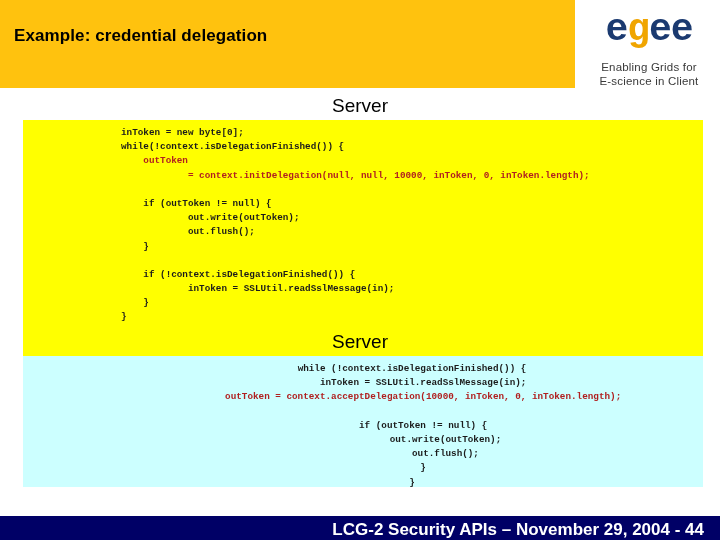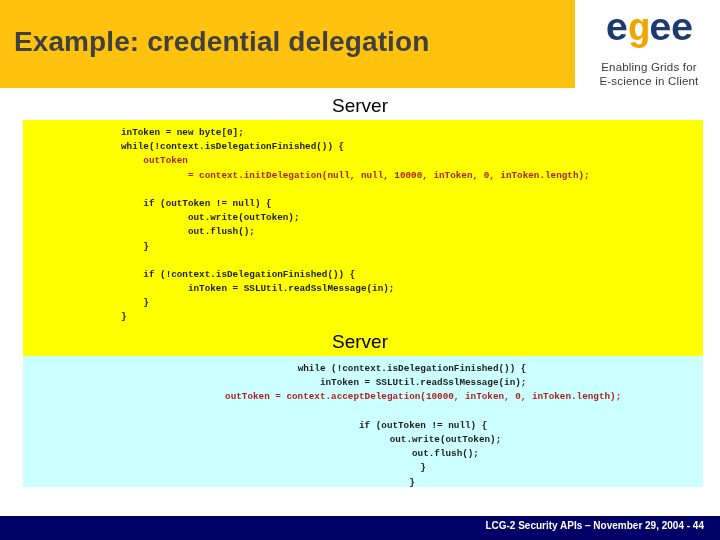--- a/index.html
+++ b/index.html
@@ -22,23 +22,23 @@
     top: 0;
     width: 575px;
     height: 88px;
     background: #ffc20e;
   }
   #slide-title {
     position: absolute;
     left: 14px;
     top: 26px;
     width: 550px;
-    font-size: 28px;
+    font-size: 17px;
     font-weight: bold;
-    color: #404040;
+    color: #000000;
     letter-spacing: 0.1px;
     white-space: nowrap;
   }
 
   
   #logo-block {
     position: absolute;
     left: 578px;
     top: 0px;
     width: 142px;
@@ -120,21 +120,21 @@
     left: 0;
     top: 516px;
     width: 720px;
     height: 24px;
     background: #000066;
   }
   #footer-text {
     position: absolute;
     right: 16px;
     top: 520px;
-    font-size: 10px;
+    font-size: 17px;
     font-weight: bold;
     color: #ffffff;
     white-space: nowrap;
   }
 </style>
 </head>
 <body>
 
 <div id="header-band"></div>
 <div id="slide-title">Example: credential delegation</div>

